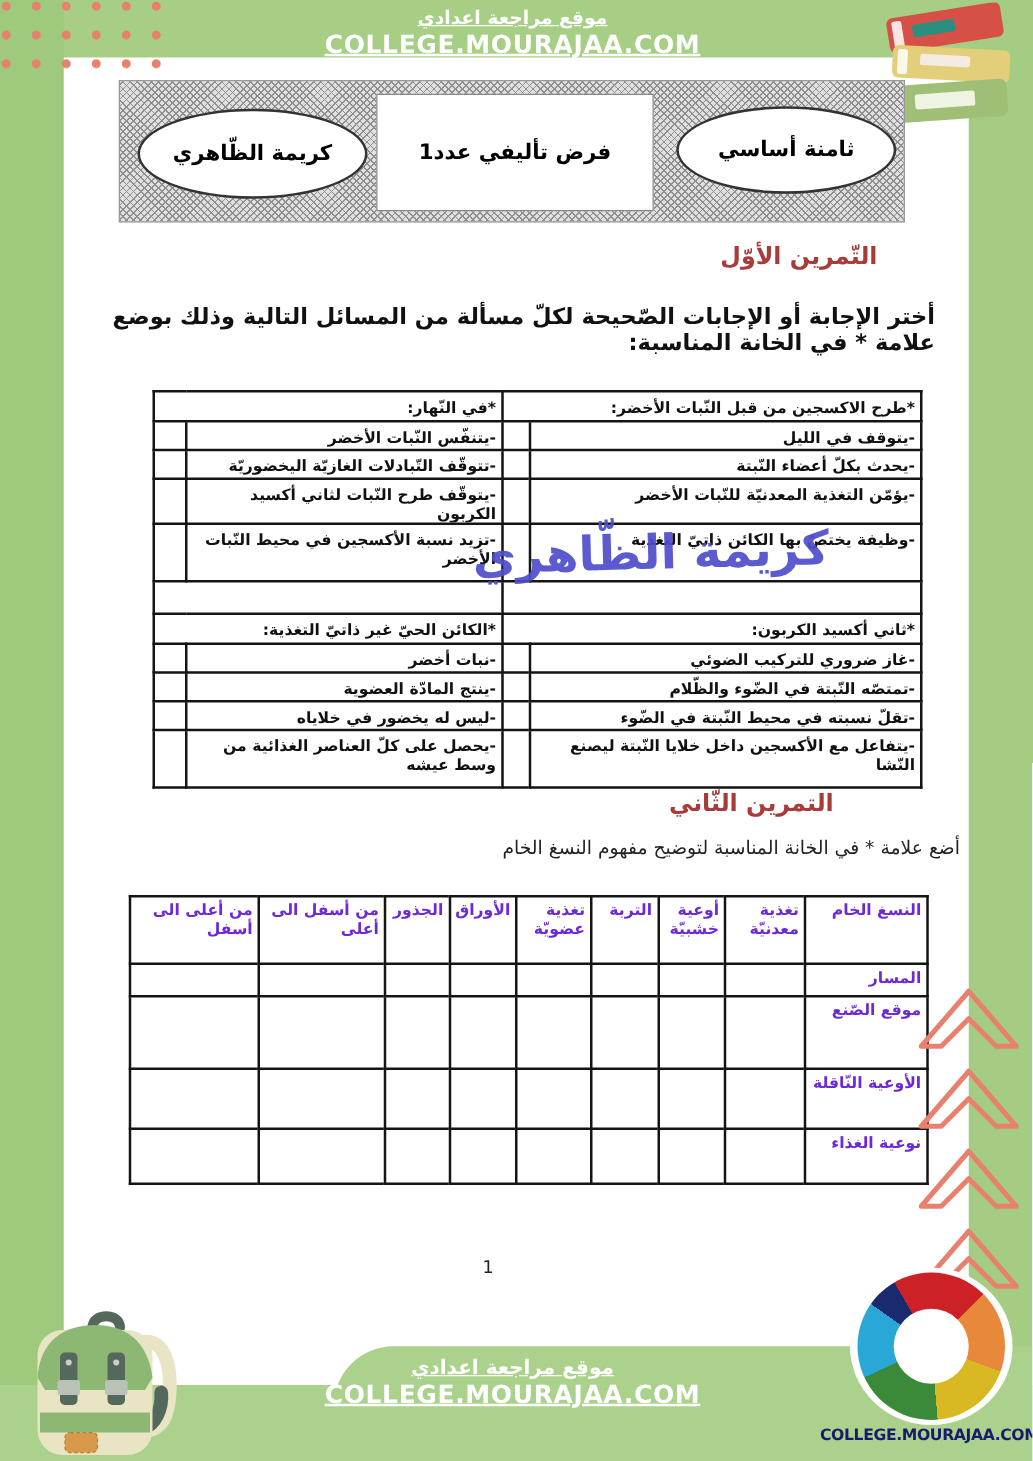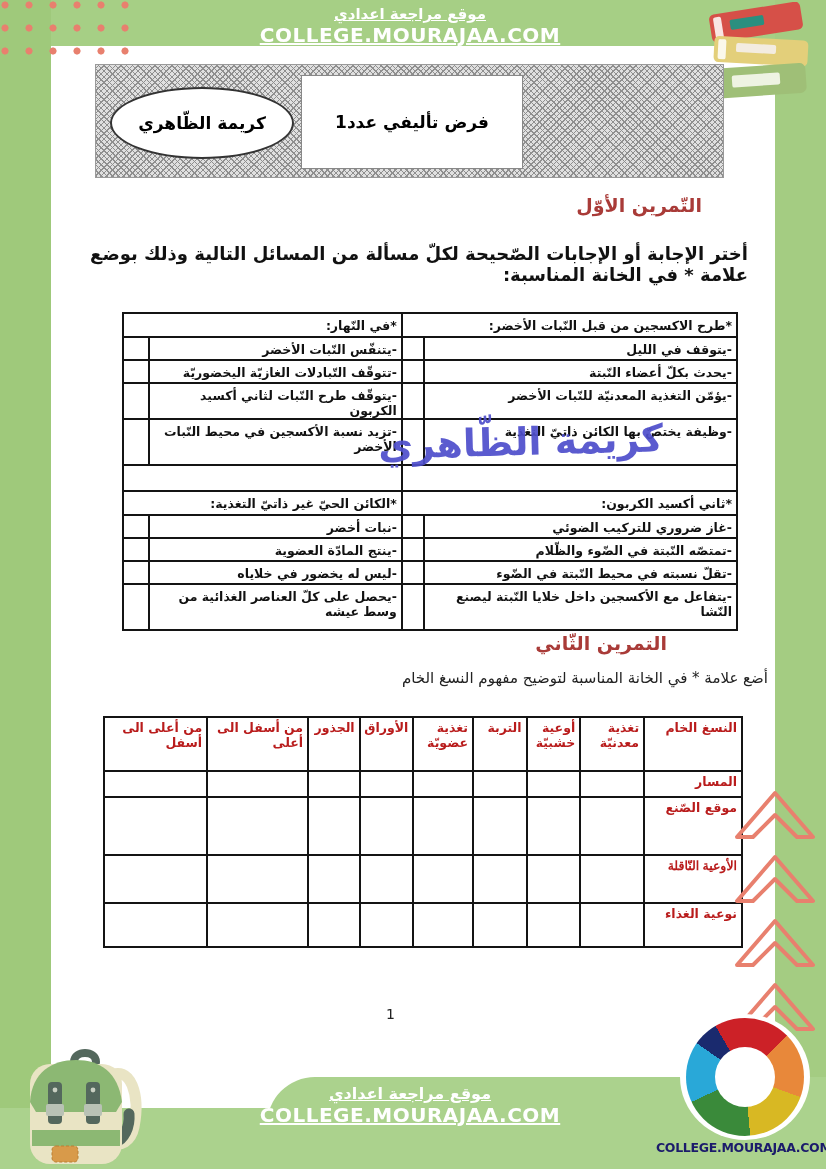--- a/index.html
+++ b/index.html
@@ -50,23 +50,23 @@
   .t1 td{border:2px solid #141414;font-weight:bold;font-size:12.5px;color:#111;
     text-align:right;vertical-align:top;padding:4px 4px 0 2px;overflow:hidden;}
   .t1 td.chk{padding:0;}
   .t1 td.spacer{padding:0;}
   .h24{height:24px;}.h23{height:23px;}.h46{height:46px;}.h26{height:26px;}
 
   .watermark{position:absolute;left:378px;top:420px;font-size:38px;font-weight:bold;color:#4e4ecb;
     direction:rtl;transform:rotate(-1.5deg);opacity:.92;white-space:nowrap;}
 
   .t2{position:absolute;left:103px;top:716px;width:640px;direction:rtl;}
-  .t2 td,.t2 th{border:2px solid #141414;font-weight:bold;font-size:12.5px;color:#b91c1c;
+  .t2 td,.t2 th{border:2px solid #141414;font-weight:bold;font-size:12.5px;color:#6d28d9;
     text-align:right;vertical-align:top;padding:2px 4px 0 2px;overflow:hidden;}
-  .t2 .rh54{height:54px;}.t2 .rh26{height:26px;}.t2 .rh58{height:58px;}.t2 .rh48{height:48px;font-family:Liberation Serif, serif;}.t2 .rh44{height:44px;}
+  .t2 .rh54{height:54px;}.t2 .rh26{height:26px;}.t2 .rh58{height:58px;}.t2 .rh48{height:48px;}.t2 .rh44{height:44px;}
 
   .page-num{position:absolute;left:386px;top:1006px;font-size:14px;color:#222;}
 
   .chevrons{position:absolute;left:733px;top:785px;}
 
   .site-bottom{position:absolute;left:255px;top:1084px;width:310px;text-align:center;color:#ffffff;}
   .site-bottom .ar{font-size:16px;font-weight:bold;text-decoration:underline;}
   .site-bottom .url{font-size:20px;font-weight:bold;text-decoration:underline;letter-spacing:.5px;}
 
   .backpack{position:absolute;left:12px;top:1042px;}
@@ -113,20 +113,23 @@
       <rect x="40" y="72" width="48" height="12" rx="2" fill="#eef3e2"></rect>
     </g>
   </svg>
 
   <div class="title-block">
     <div class="oval oval-teacher">
       <span>كريمة الظّاهري</span>
     </div>
     <div class="center-box">
       <span>فرض تأليفي عدد1</span>
+    </div>
+    <div class="oval oval-grade">
+      <span>ثامنة أساسي</span>
     </div>
   </div>
 
   <div class="ex-title ex1-title">التّمرين الأوّل</div>
   <div class="instr1">أختر الإجابة أو الإجابات الصّحيحة لكلّ مسألة من المسائل التالية وذلك بوضع علامة * في الخانة المناسبة:</div>
 
   <table class="t1">
     <colgroup>
         <col style="width:305px">
         <col style="width:22px">

